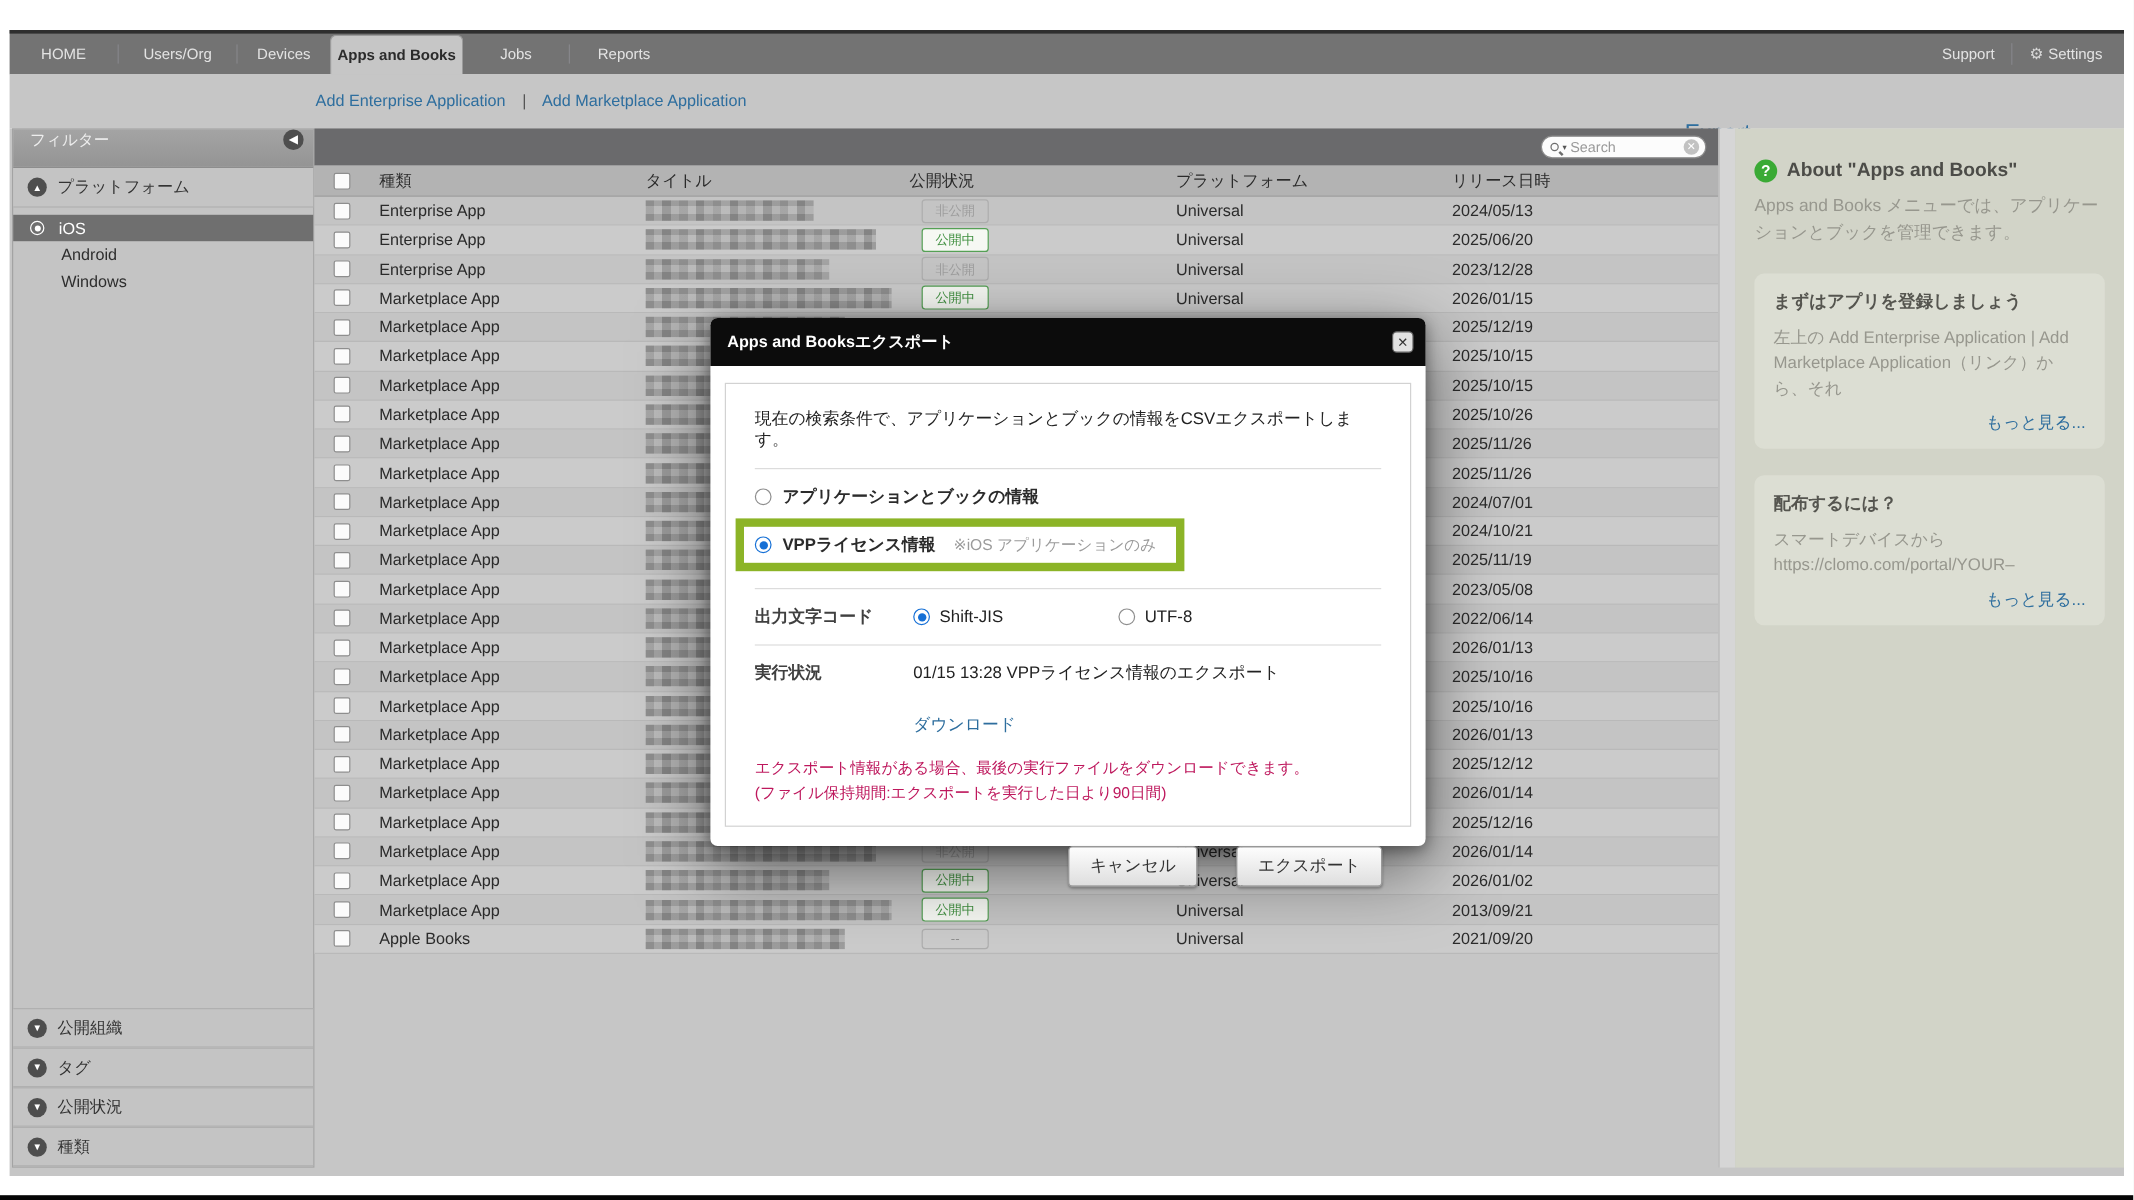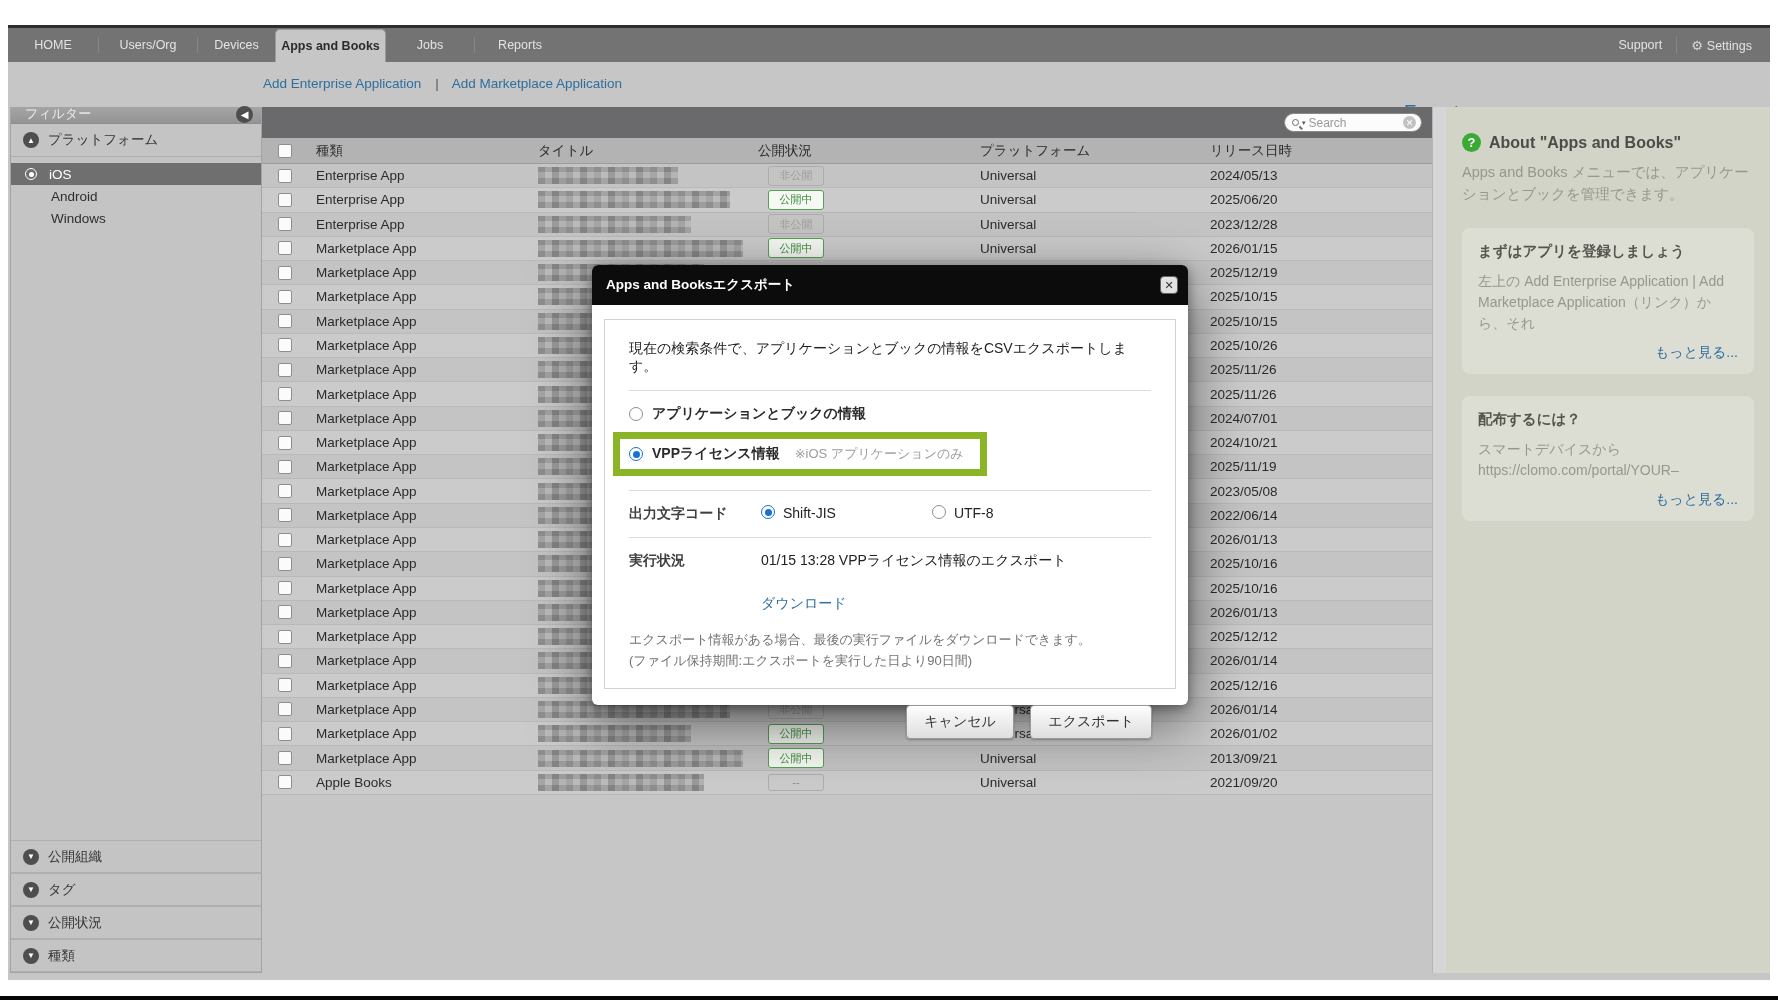--- a/index.html
+++ b/index.html
@@ -24,21 +24,21 @@
   .export-link { position:absolute; left:1396px; top:14px; font-size:19px; color:#2e6e9e; cursor:pointer; }
   a.plain { color:#2e6e9e; text-decoration:none; cursor:pointer;margin-top:25px; }
 
   
   .content-bg { position:absolute; left:8px; top:107px; width:1762px; height:873px; background:#c6c6c6; }
   .bottom-strip { position:absolute; left:0; top:996px; width:1778px; height:4px; background:#050505; }
 
   
   .sidebar { position:absolute; left:10px; top:107px; width:252px; height:866px;
              background:#c4c4c4; border:1px solid #a3a3a3; display:flex; flex-direction:column; }
-  .sb-header { height:16px; background:linear-gradient(#a4a4a4,#949494); display:flex; align-items:flex-end;
+  .sb-header { height:32px; background:linear-gradient(#a4a4a4,#949494); display:flex; align-items:flex-start;
                padding:0 8px 0 14px; color:#ededed; font-size:13px; border-bottom:1px solid #8d8d8d; }
   .sb-collapse { margin-left:auto; width:17px; height:17px; border-radius:50%; background:#4e4e4e; color:#fff;
                  font-size:10px; display:flex; align-items:center; justify-content:center; cursor:pointer; }
   .sb-section { height:33px; display:flex; align-items:center; gap:9px; padding:0 12px; font-size:13.5px;
                 color:#333; border-bottom:1px solid #b0b0b0; background:#c4c4c4; cursor:pointer; }
   .circle-ic { width:16px; height:16px; min-width:16px; border-radius:50%; background:#4e4e4e; color:#fff;
                font-size:8px; display:flex; align-items:center; justify-content:center; }
   .sb-items { padding:6px 0 10px 0; }
   .sb-item { height:22px; display:flex; align-items:center; font-size:13.5px; color:#2e2e2e; padding-left:40px; cursor:pointer; }
   .sb-item.selected { background:#6f6f6f; color:#ffffff; padding-left:14px; }
@@ -107,27 +107,27 @@
   .m-hr { border:none; border-top:1px solid #dcdcdc; margin:14px 0; }
   .radio-row { display:flex; align-items:center; gap:9px; font-size:14px; color:#2b2b2b; font-weight:bold; }
   .r-ic { width:14px; height:14px; min-width:14px; border-radius:50%; border:1.5px solid #8e8e8e; background:#fff; }
   .r-ic.on { border-color:var(--radio-blue); display:flex; align-items:center; justify-content:center; }
   .r-ic.on i { width:7px; height:7px; border-radius:50%; background:var(--radio-blue); }
   .hl-box { margin:9px 0 0 -16px; width:fit-content; border:7px solid var(--hl-green); background:#fff;
             padding:6px 16px 6px 9px; display:flex; align-items:center; gap:9px; }
   .hl-note { font-weight:normal; color:#9b9b9b; font-size:13px; margin-left:6px; }
   .form-row { display:flex; align-items:flex-start; font-size:14px; color:#222; }
   .form-label { width:132px; min-width:132px; font-weight:bold; color:#404040; }
-  .charset-opt { display:flex; align-items:flex-start; gap:8px; }
+  .charset-opt { display:flex; align-items:flex-end; gap:8px; }
   .charset-opt.second { margin-left:96px; }
   .dl-link { display:inline-block; margin-top:10px; font-size:14px; }
-  .m-note { margin-top:16px; font-size:13px; line-height:1.65; color:#737373; }
+  .m-note { margin-top:16px; font-size:13px; line-height:1.65; color:#be185d; }
   .m-buttons { text-align:right; padding:16px 24px 0 0; }
   .btn { display:inline-block; font-size:14px; color:#333; padding:7px 17px; border:1px solid #989898; border-radius:4px;
-         background:linear-gradient(#fdfdfd,#dedede); box-shadow:0 1px 2px rgba(0,0,0,0.25); cursor:pointer; margin-left:12px; }
+         background:linear-gradient(#fdfdfd,#dedede); box-shadow:0 1px 2px rgba(0,0,0,0.25); cursor:pointer; margin-left:28px; }
 </style>
 </head>
 <body>
 
 <div class="page">
 
   <div class="topnav">
     <div id="tabs-host" style="display:flex;align-items:stretch;">
         <div class="tab" style="width: 90px;">HOME</div>
         <span class="tab-sep"></span>

